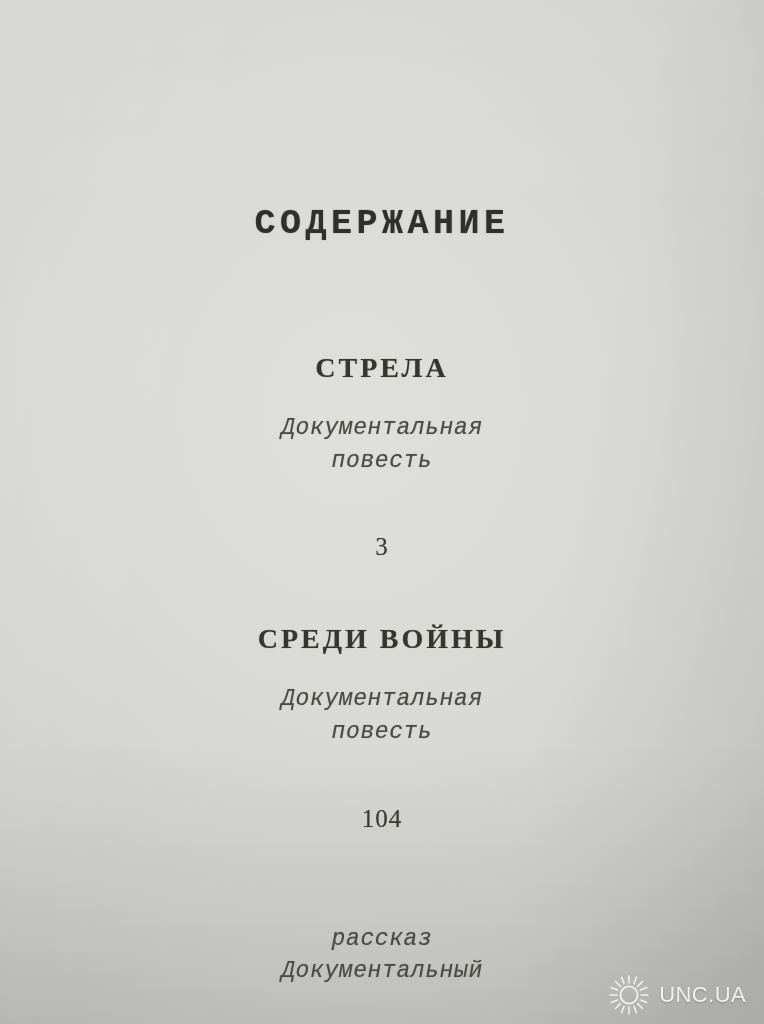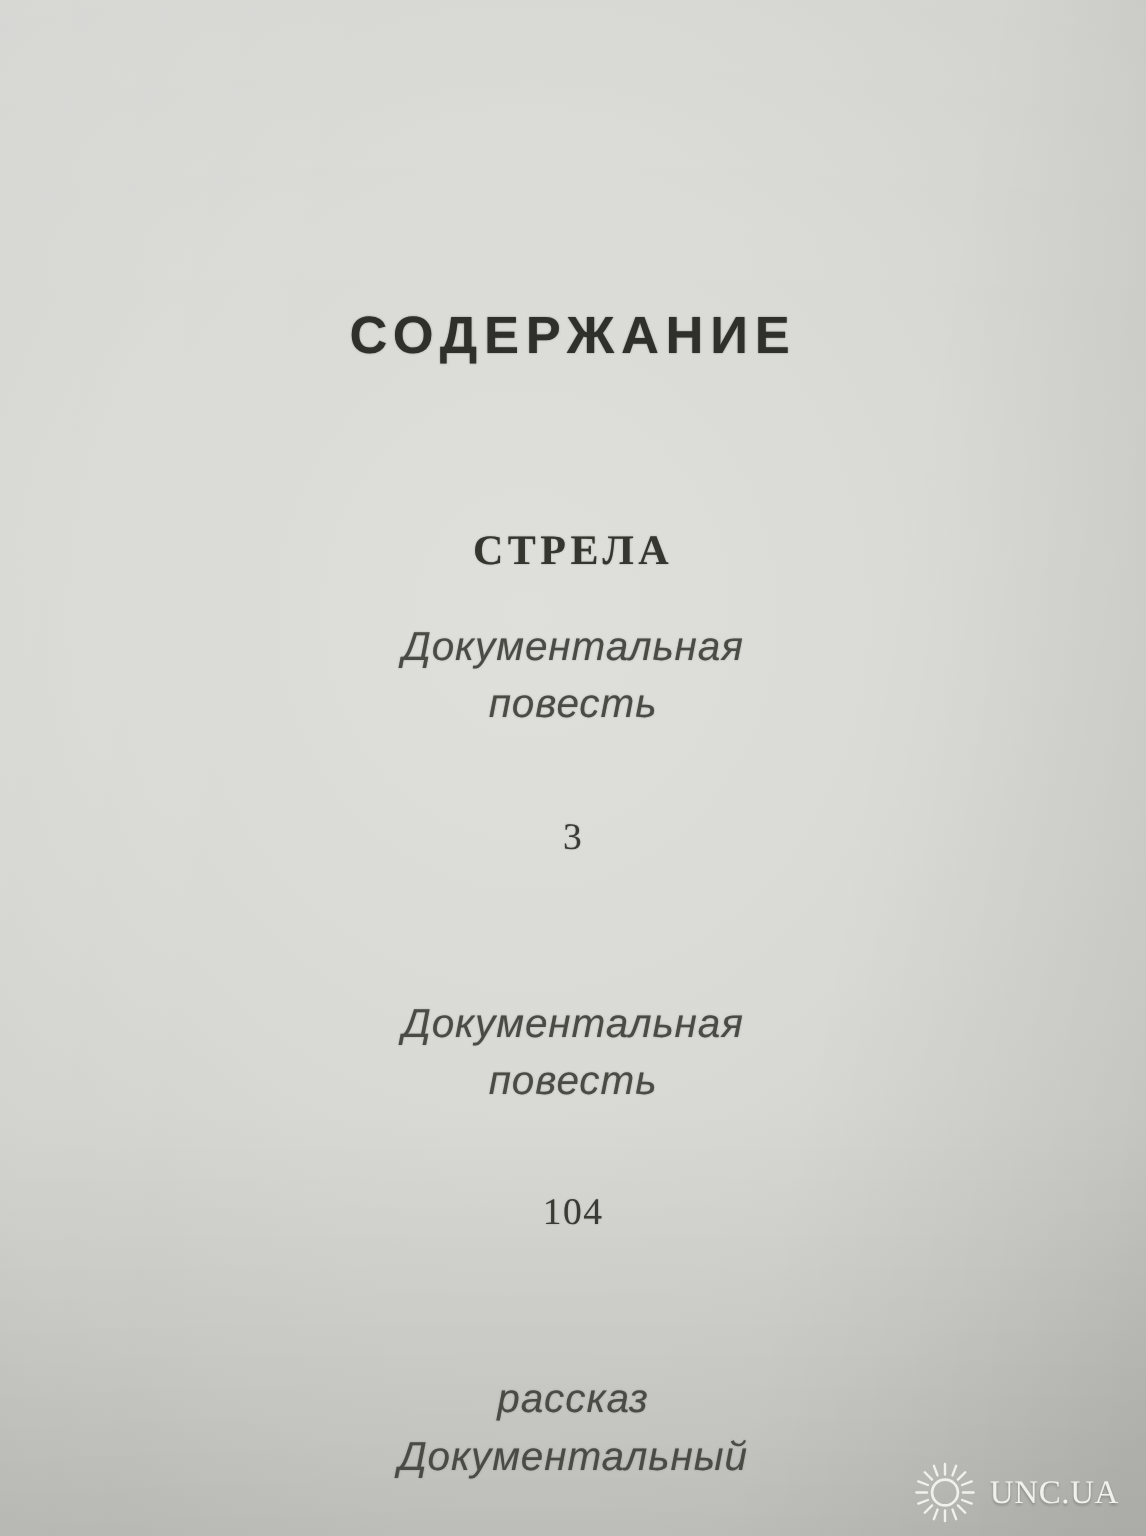--- a/index.html
+++ b/index.html
@@ -42,37 +42,37 @@
     color: #343531;
   }
 
   .toc-title {
     margin-top: 204px;
     font-size: 35px;
     font-weight: bold;
     letter-spacing: 4.5px;
     color: #2f302c;
     text-shadow: 0 0 1.2px rgba(60,60,58,0.55);
-    font-family: Liberation Sans, sans-serif;
+    font-family: Liberation Mono, monospace;
   }
 
   .entry {
     margin-top: 0;
   }
   .entry-title {
     font-size: 28px;
     font-weight: bold;
     letter-spacing: 3px;
     color: #35362f;
     text-shadow: 0 0 1px rgba(70,70,66,0.5);
   }
   .entry-subtitle {
-    font-family: Liberation Sans, sans-serif;
+    font-family: Liberation Mono, monospace;
     font-style: italic;
-    font-size: 27px;
+    font-size: 23px;
     line-height: 1.42;
     color: #4a4b45;
     letter-spacing: 0.6px;
     text-shadow: 0 0 1.1px rgba(90,90,86,0.5);
     text-align: center;
   }
   .entry-page {
     font-size: 25px;
     color: #3a3b35;
     letter-spacing: 1px;
@@ -98,21 +98,21 @@
     opacity: 0.95;
   }
   .watermark .sun {
     position: relative;
     width: 42px;
     height: 42px;
     flex: 0 0 auto;
   }
   .watermark .sun svg { display: block; }
   .watermark .wm-text {
-    font-family: Liberation Serif, serif;
+    font-family: Liberation Sans, sans-serif;
     font-size: 22px;
     letter-spacing: 0.4px;
     color: #f4f4f0;
     text-shadow: 0 1px 2px rgba(0,0,0,0.25);
     white-space: nowrap;
   }
 </style>
 </head>
 <body>
 
@@ -129,20 +129,21 @@
       <div class="sub-gap"></div>
       <div class="entry-subtitle">Документальная</div>
       <div class="entry-subtitle">повесть</div>
       <div class="num-gap"></div>
       <div class="entry-page">3</div>
     </div>
 
     <div class="gap-2"></div>
 
     <div class="entry">
+      <div class="entry-title">СРЕДИ ВОЙНЫ</div>
       <div class="sub-gap"></div>
       <div class="entry-subtitle">Документальная</div>
       <div class="entry-subtitle">повесть</div>
       <div class="num-gap"></div>
       <div class="entry-page">104</div>
     </div>
 
     <div class="gap-2"></div>
 
     <div class="entry">

